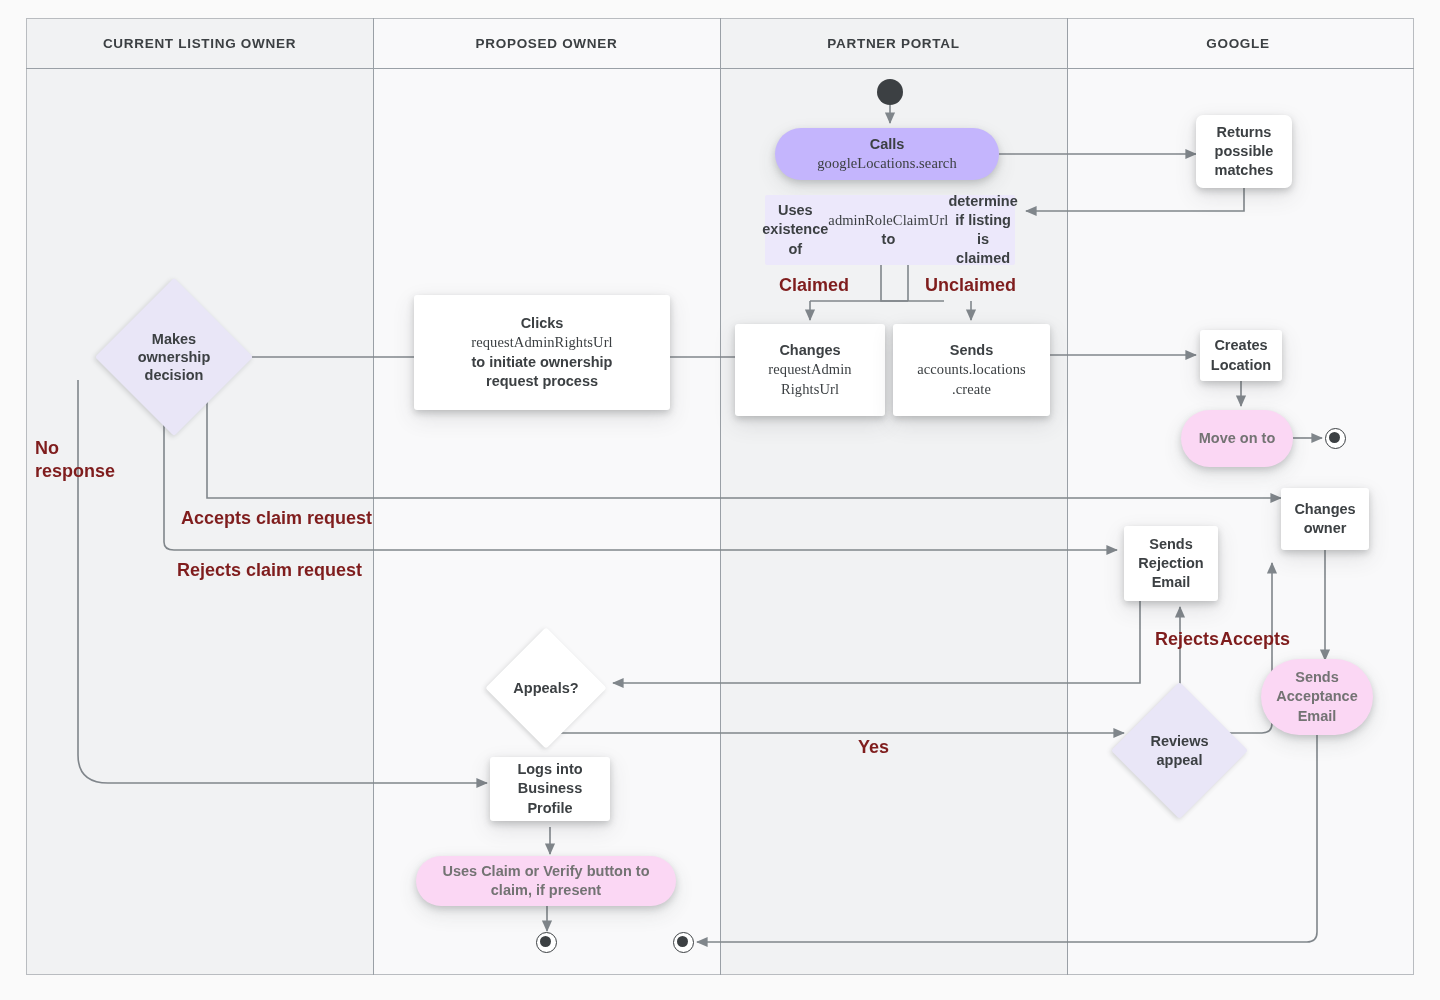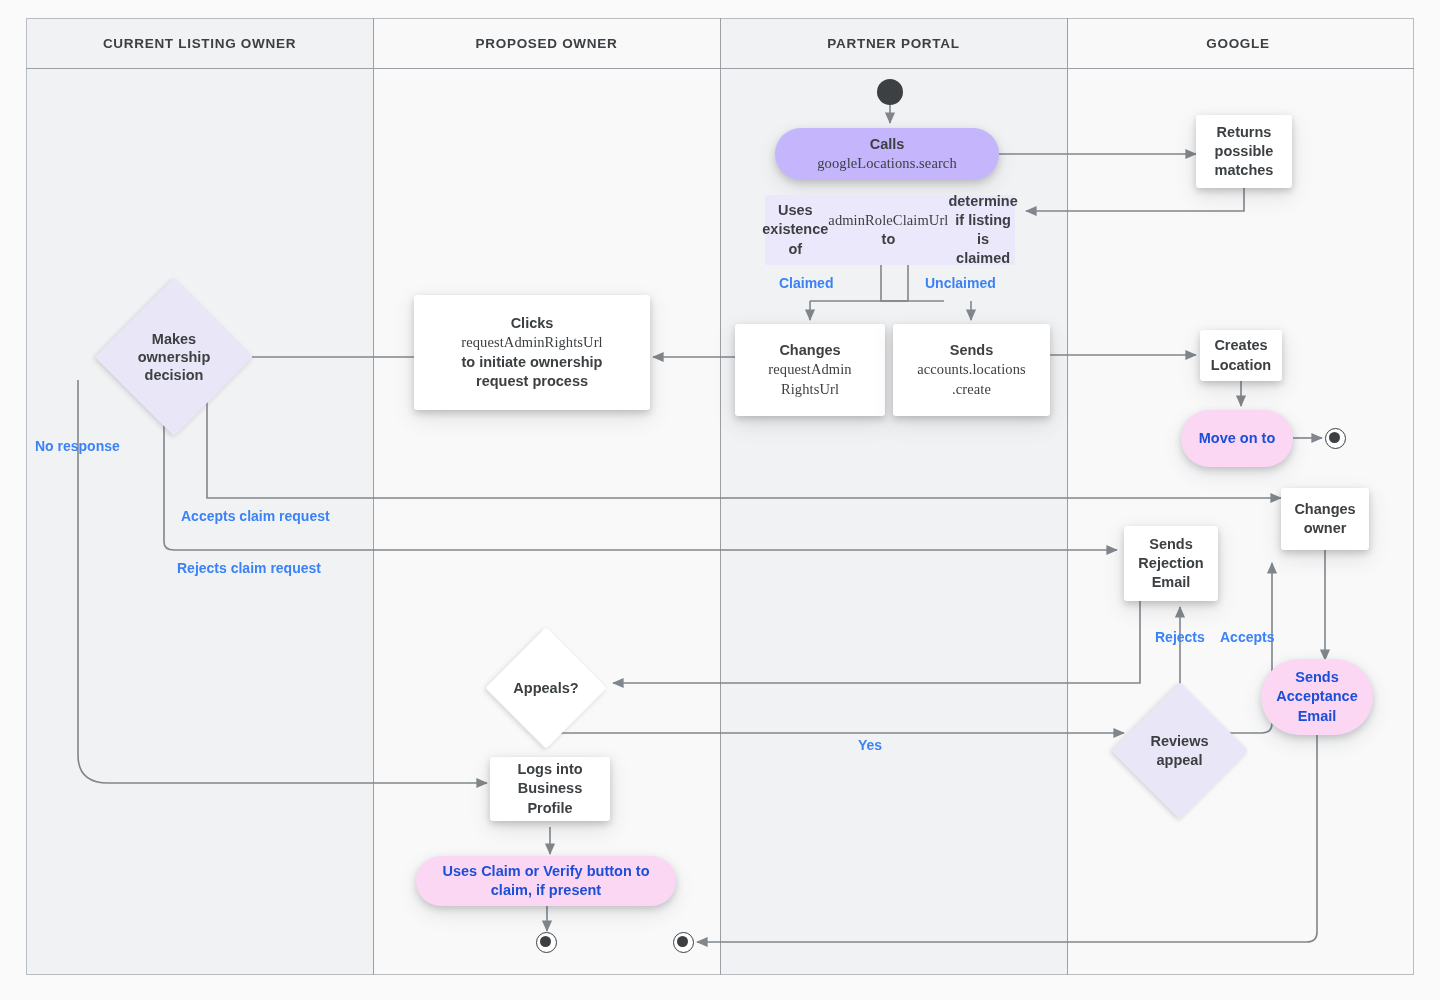--- a/index.html
+++ b/index.html
@@ -20,21 +20,21 @@
   
   .node{position:absolute;box-sizing:border-box;display:flex;
         align-items:center;justify-content:center;text-align:center;
         font-size:14.5px;font-weight:700;line-height:1.32;color:#3c4043;
         padding:4px 6px;}
   .rect{background:#ffffff;border-radius:3px;
         box-shadow:0 3px 7px rgba(60,64,67,.26),0 8px 22px rgba(60,64,67,.13);}
   .pill{border-radius:999px;
         box-shadow:0 3px 7px rgba(60,64,67,.22),0 8px 20px rgba(60,64,67,.12);}
   .pill-cyan{background:#c4b5fd;}
-  .pill-pink{background:#fbd7f4;color:#1d4ed8;}
+  .pill-pink{background:#fbd7f4;color:#737373;}
   .flat-purple{background:#ece8fb;border-radius:2px;}
   .mono{font-family:"Liberation Serif",serif;font-weight:400;
         font-size:14.5px;letter-spacing:.1px;}
   .diamond{position:absolute;}
   .diamond .dshape{position:absolute;inset:0;background:#e9e6f7;
         transform:rotate(45deg);border-radius:3px;
         box-shadow:0 2px 5px rgba(60,64,67,.2);}
   .diamond .dshape.white{background:#ffffff;}
   .diamond .dlabel{position:absolute;inset:0;display:flex;align-items:center;
         justify-content:center;text-align:center;font-size:14.5px;
@@ -42,21 +42,21 @@
 
   
   .start-dot{position:absolute;width:26px;height:26px;border-radius:50%;
         background:#3c4043;}
   .end-dot{position:absolute;width:21px;height:21px;border-radius:50%;
         border:1.6px solid #3c4043;box-sizing:border-box;background:#fff;}
   .end-dot::after{content:"";position:absolute;left:3.2px;top:3.2px;
         width:11px;height:11px;border-radius:50%;background:#3c4043;}
 
   
-  .elabel{position:absolute;font-size:14px;font-weight:700;color:#3b82f6;
+  .elabel{position:absolute;font-size:18px;font-weight:700;color:#7f1d1d;
         line-height:1.3;white-space:nowrap;}
   .elabel.wrap{white-space:normal;text-align:left;}
 
   svg.edges{position:absolute;left:0;top:0;width:1440px;height:1000px;
         pointer-events:none;}
   .ln{fill:none;stroke:#80868b;stroke-width:1.6px;}
 </style>
 </head>
 <body>
 
@@ -159,21 +159,21 @@
 
   <div class="node rect" style="left:893px;top:324px;width:157px;height:92px;
        flex-direction:column;">
     <div>Sends</div>
     <div class="mono">accounts.locations</div>
     <div class="mono">.create</div>
   </div>
 
   <div class="end-dot" style="left:673px;top:932px;"></div>
 
-  <div class="node rect" style="left:1196px;top:115px;width:96px;height:73px;">
+  <div class="node rect" style="left:1196px;top:115px;width:96px;height:73px;border-radius:7px;">
     <span>Returns possible matches</span>
   </div>
 
   <div class="node rect" style="left:1200px;top:330px;width:82px;height:51px;">
     <span>Creates Location</span>
   </div>
 
   <div class="node pill pill-pink" style="left:1181px;top:410px;width:112px;height:57px;">
     <span>Move on to</span>
   </div>
@@ -190,21 +190,21 @@
 
   <div class="node pill pill-pink" style="left:1261px;top:659px;width:112px;height:76px;">
     <span>Sends Acceptance Email</span>
   </div>
 
   <div class="diamond" style="left:1131px;top:702px;width:97px;height:97px;">
     <div class="dshape"></div>
     <div class="dlabel">Reviews appeal</div>
   </div>
 
-  <div class="node rect" style="left:414px;top:295px;width:236px;height:115px;flex-direction:column;">
+  <div class="node rect" style="left:414px;top:295px;width:256px;height:115px;flex-direction:column;">
     <div>Clicks</div>
     <div class="mono">requestAdminRightsUrl</div>
     <div>to initiate ownership</div>
     <div>request process</div>
   </div>
 
   <div class="diamond" style="left:503px;top:645px;width:86px;height:86px;">
     <div class="dshape white"></div>
     <div class="dlabel">Appeals?</div>
   </div>

